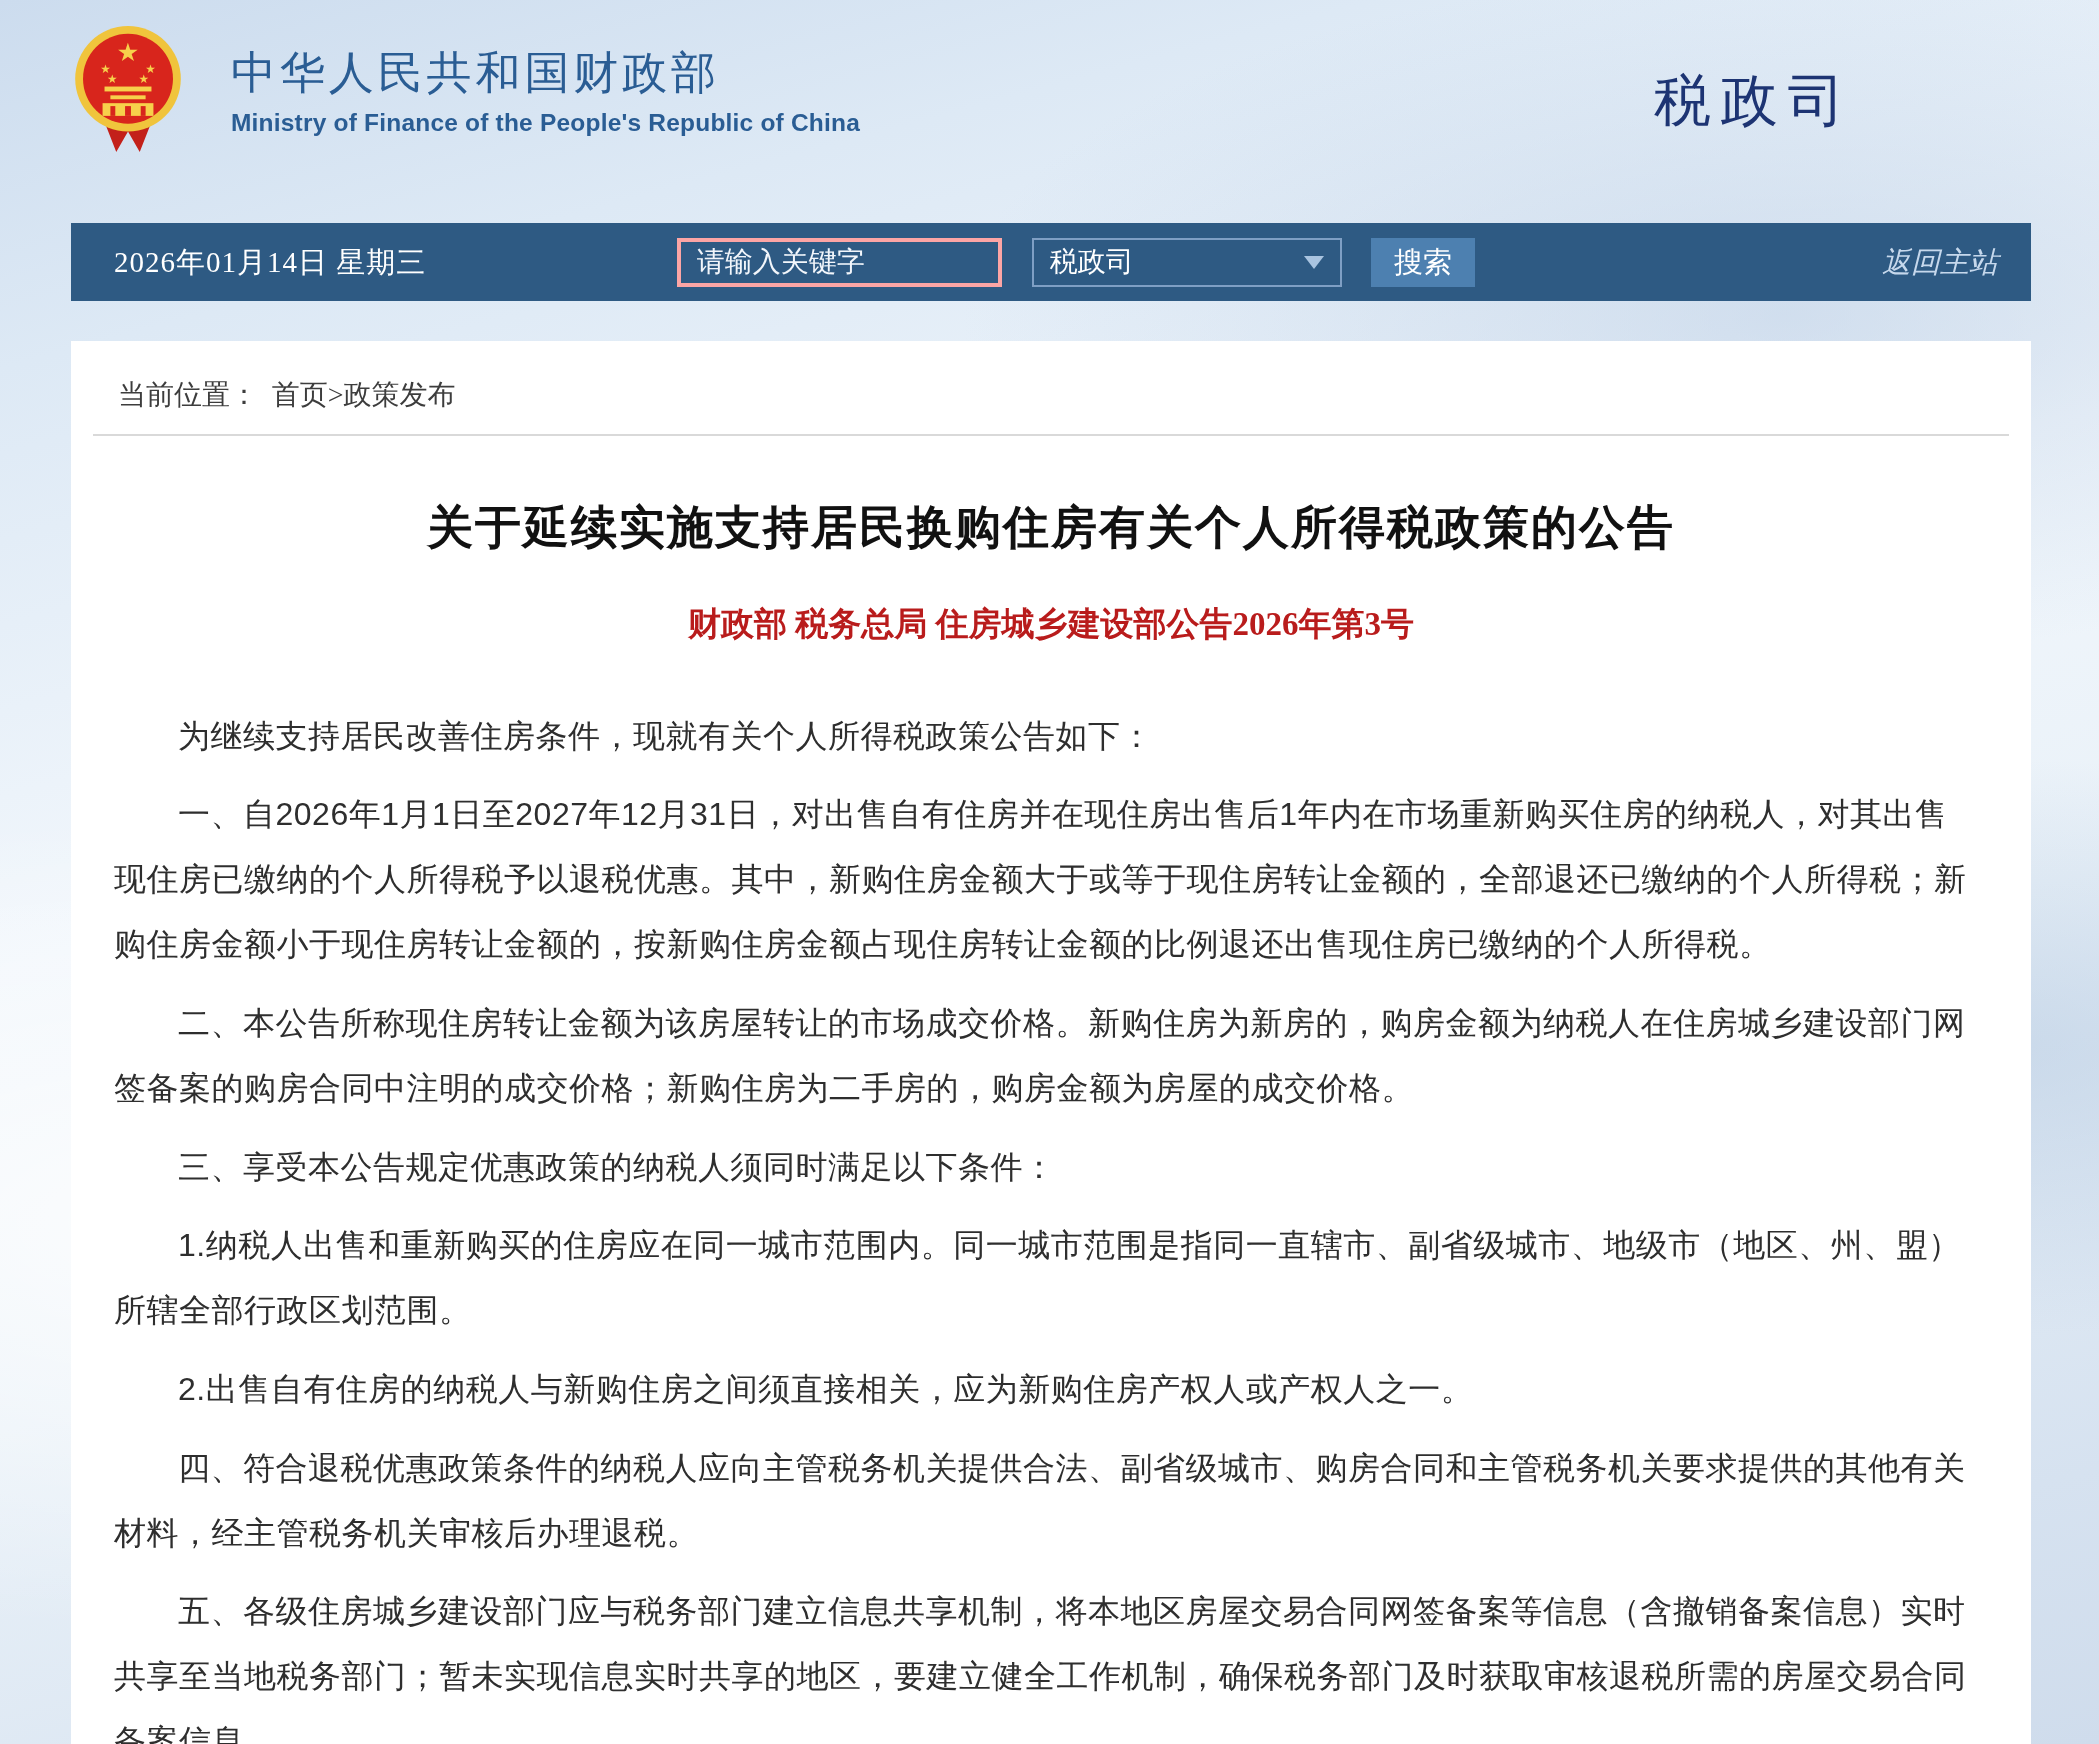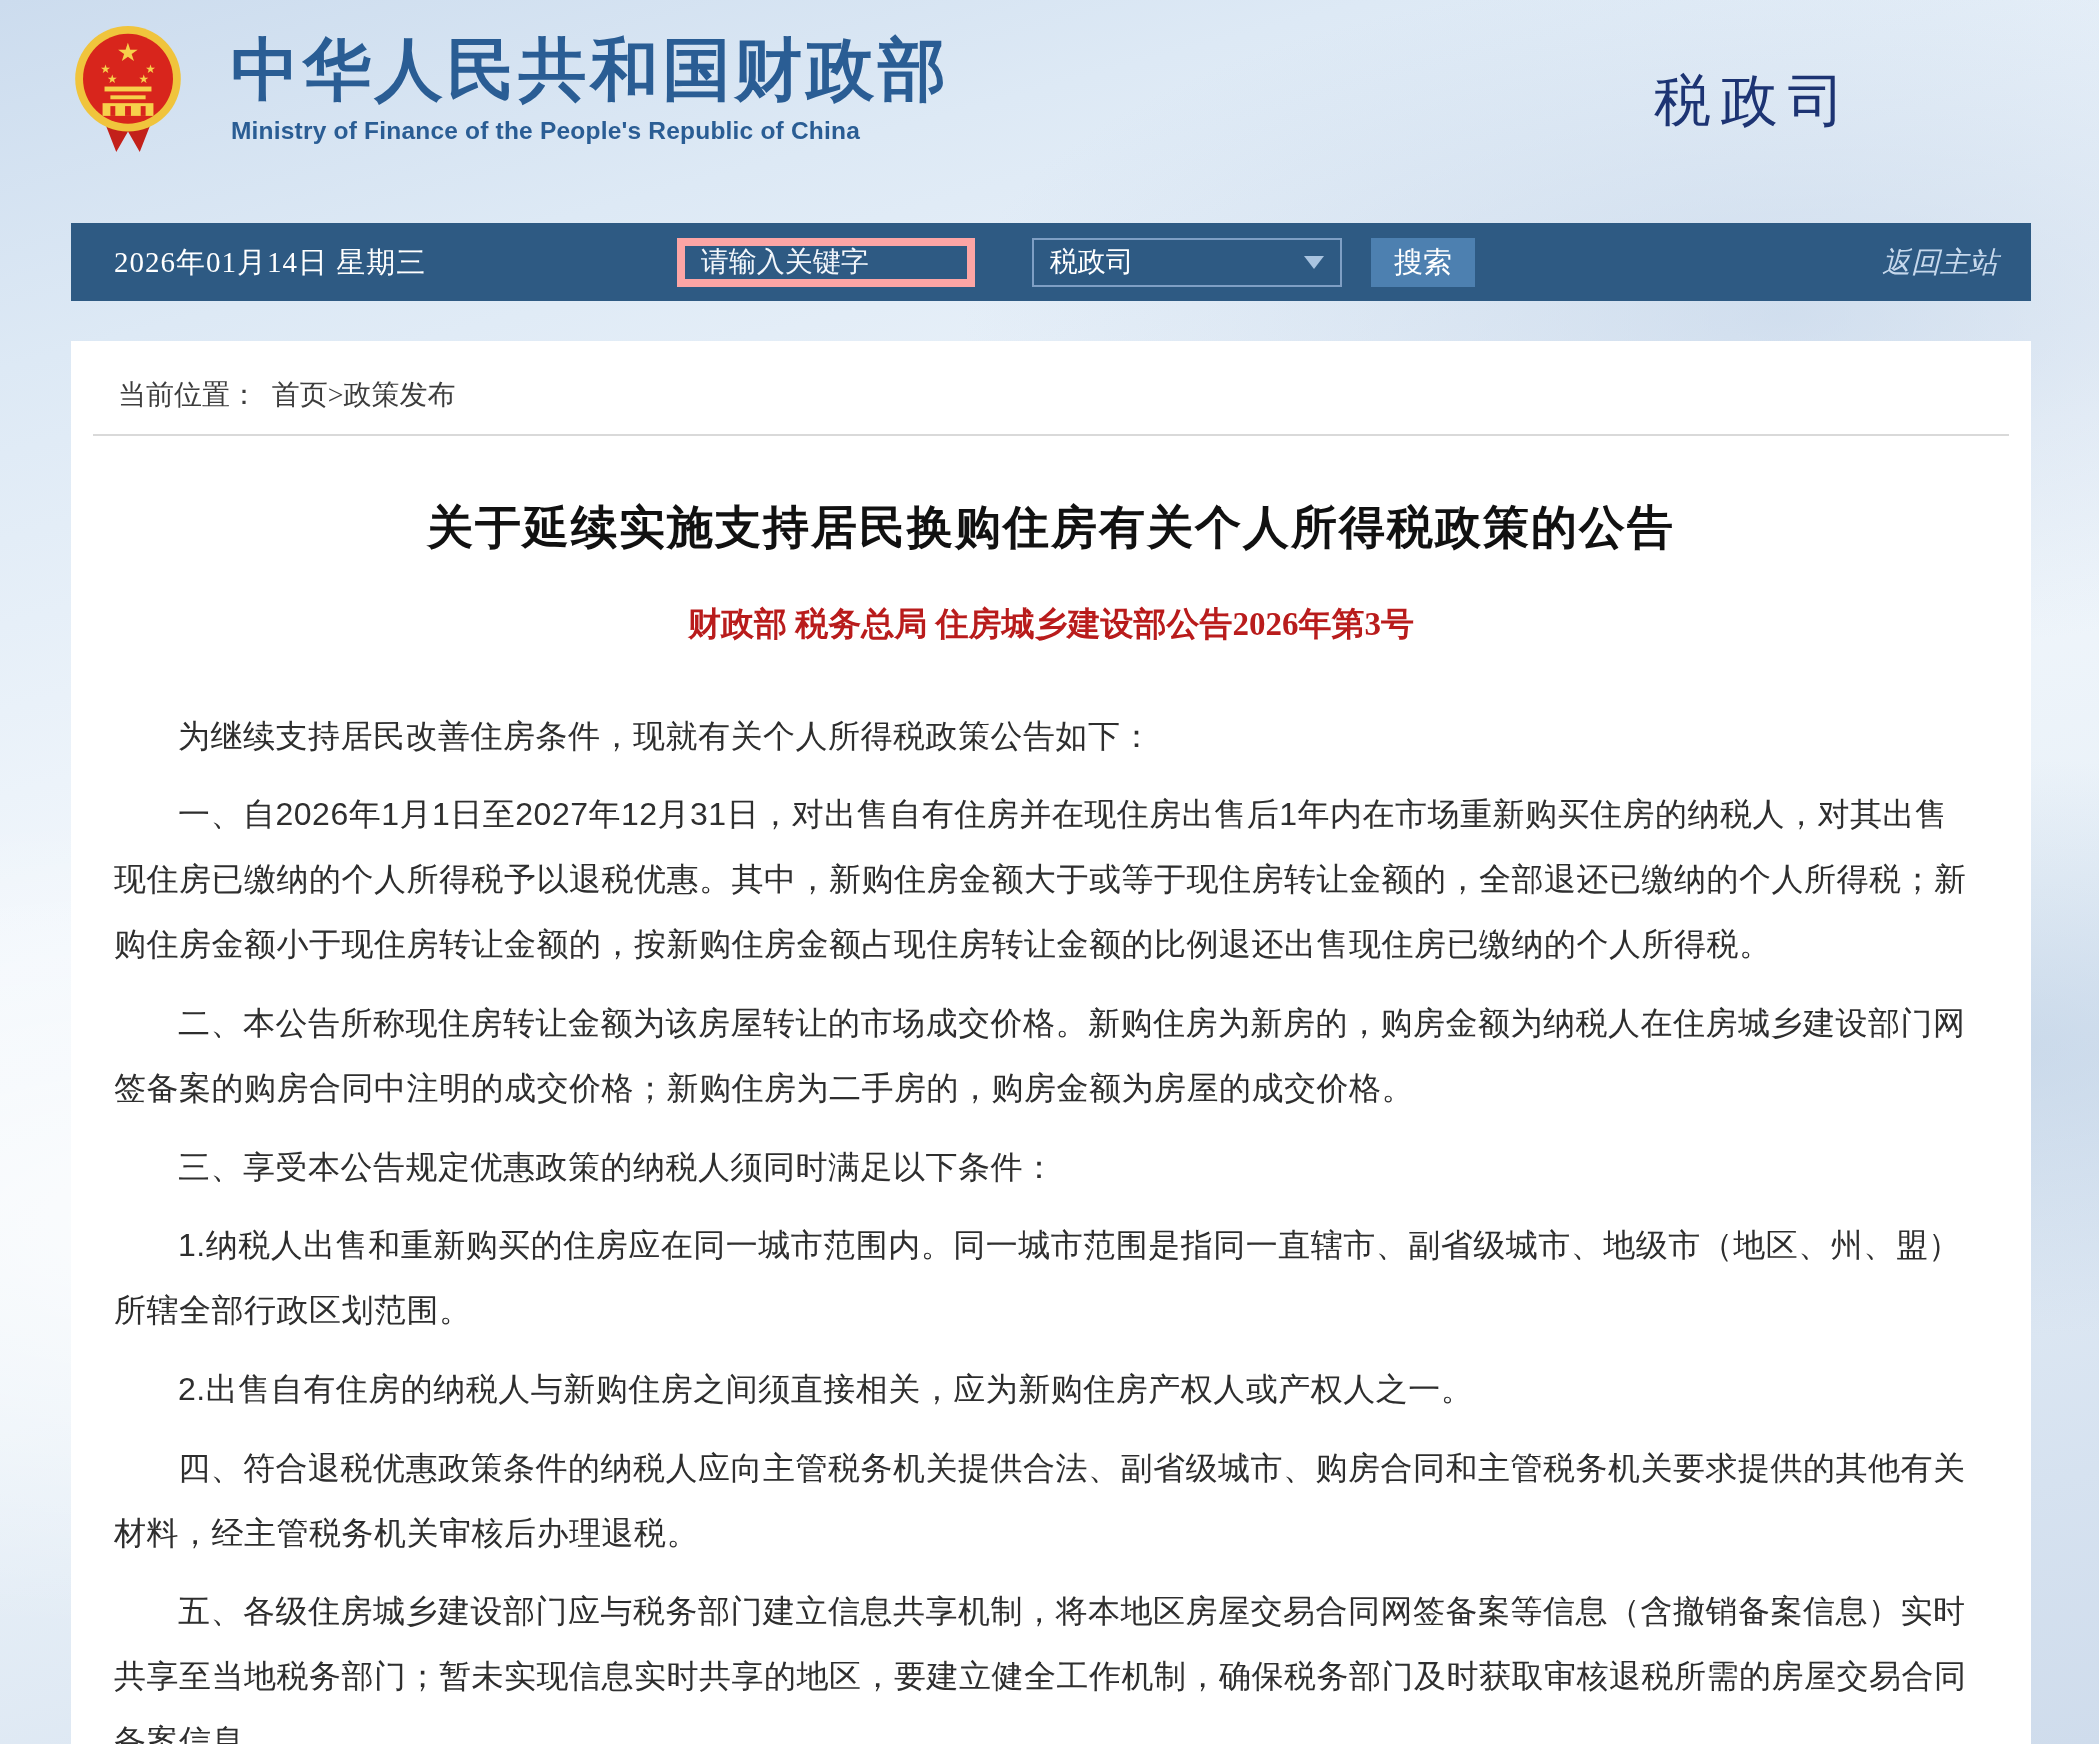--- a/index.html
+++ b/index.html
@@ -9,30 +9,30 @@
     background:
       radial-gradient(1176px 490px at 85% 18%, rgba(186,205,228,.55), rgba(186,205,228,0) 70%),
       radial-gradient(1372px 588px at 10% 70%, rgba(255,255,255,.8), rgba(255,255,255,0) 70%),
       radial-gradient(980px 412px at 95% 60%, rgba(170,193,220,.45), rgba(170,193,220,0) 70%),
       linear-gradient(165deg,#ccdcee 0%,#dde9f5 16%,#f2f7fc 42%,#e9f1f8 62%,#d6e2f0 88%,#cfdcEC 100%);
   }
   
   .header{position:absolute;left:0;top:0;width:2099px;height:223px;}
   .emblem{position:absolute;left:73px;top:21.6px;width:110px;height:133px;}
   .site-titles{position:absolute;left:231px;top:35px;}
-  .site-cn{font-size:68px;font-weight:bold;color:var(--title-blue);letter-spacing:3.9px;line-height:1;}
+  .site-cn{font-size:45px;font-weight:normal;color:var(--title-blue);letter-spacing:3.9px;line-height:1;margin-top:15px;}
   .site-en{font-size:24.5px;font-weight:bold;color:var(--title-blue);margin-top:13.7px;letter-spacing:0.2px;}
   .dept{position:absolute;left:1654px;top:63px;font-family:"Liberation Serif","DejaVu Serif",serif;
         font-size:57px;color:var(--dept-navy);letter-spacing:9.8px;}
   
   .navbar{position:absolute;left:71px;top:223px;width:1960px;height:78px;background:var(--navbar-bg);}
   .nav-date{position:absolute;left:43px;top:0;height:78px;line-height:78px;color:#ffffff;
             font-size:29px;font-family:"Liberation Serif","DejaVu Serif",serif;letter-spacing:1px;}
-  .nav-search{position:absolute;left:606px;top:14.7px;width:298px;height:49px;background:transparent;
-              border:8px solid #fca5a5;color:#fff;font-size:28px;padding:0 15.7px;box-sizing:border-box;outline:none;}
+  .nav-search{position:absolute;left:606px;top:14.7px;width:325px;height:49px;background:transparent;
+              border:4px solid #fca5a5;color:#fff;font-size:28px;padding:0 15.7px;box-sizing:border-box;outline:none;}
   .nav-search::placeholder{color:#f2f6fb;opacity:1;}
   .nav-select{position:absolute;left:961px;top:14.7px;width:310px;height:49px;border:2px solid #7f9fc4;
               box-sizing:border-box;display:flex;align-items:center;color:#fff;font-size:28px;
               padding:0 15.7px;cursor:pointer;}
   .nav-select .caret{margin-left:auto;width:0;height:0;border-left:10.8px solid transparent;
               border-right:10.8px solid transparent;border-top:13.7px solid #a9c4e0;}
   .nav-btn{position:absolute;left:1300px;top:14.7px;width:104px;height:49px;background:var(--button-bg);
            border:none;color:#fff;font-size:29px;cursor:pointer;line-height:49px;text-align:center;padding:0;}
   .nav-back{position:absolute;right:33px;top:0;height:78px;line-height:78px;color:var(--link-light);
             font-size:29px;font-family:"Liberation Serif","DejaVu Serif",serif;text-decoration:none;cursor:pointer;font-style:italic;}

